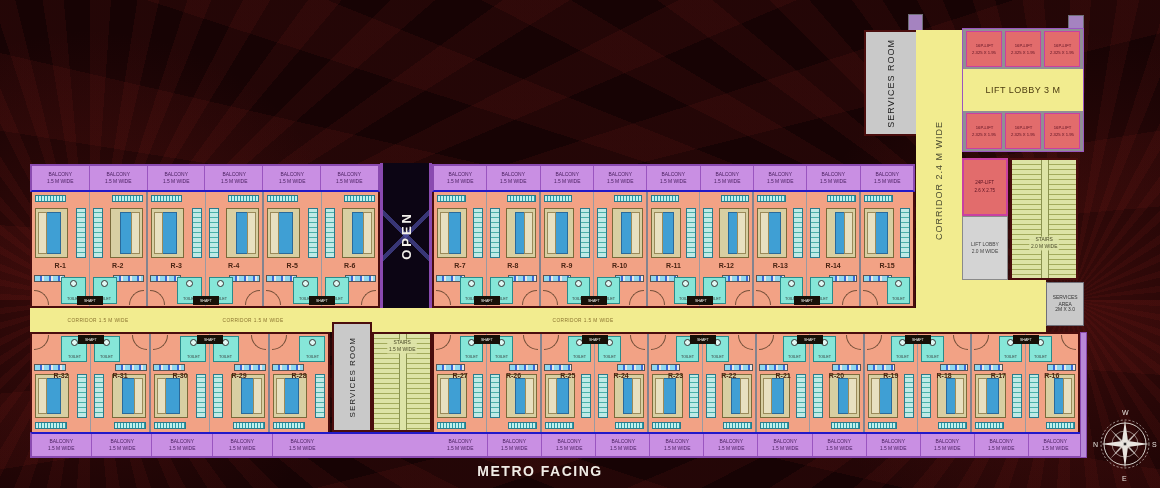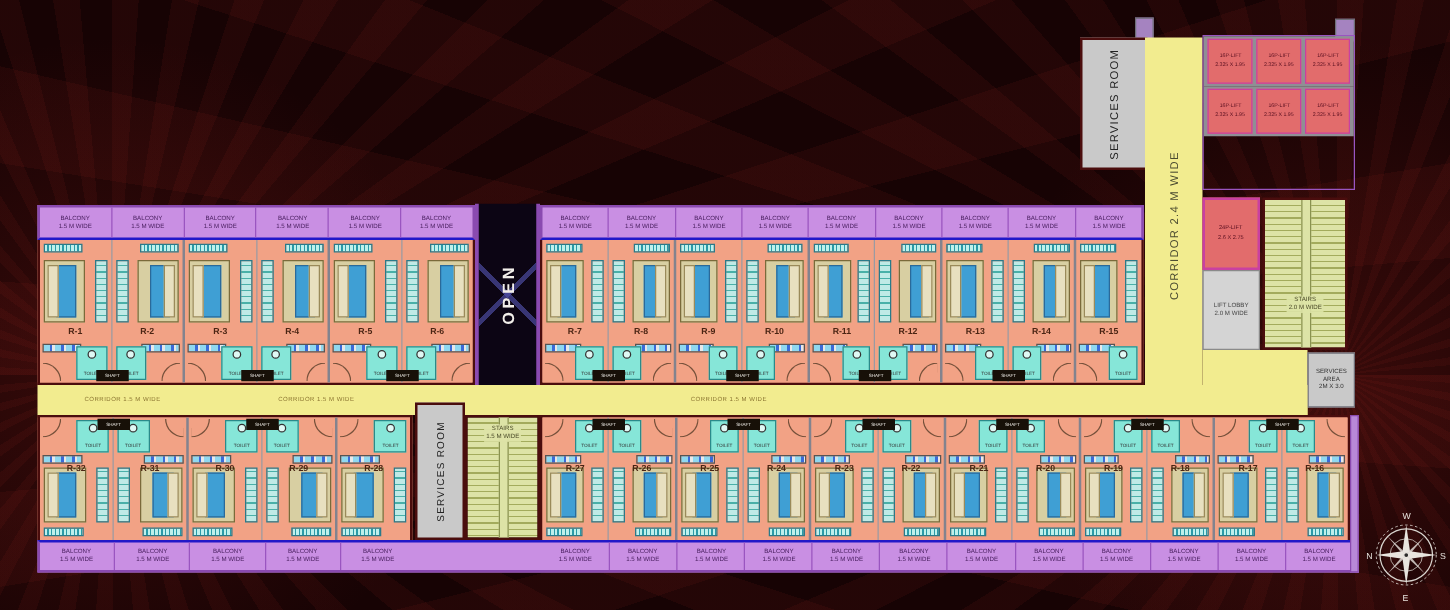--- a/index.html
+++ b/index.html
@@ -138,20 +138,23 @@
         </div>
         <div class="lift">
           <span>16P-LIFT</span>
           <span>2.325 X 1.95</span>
         </div>
         <div class="lift">
           <span>16P-LIFT</span>
           <span>2.325 X 1.95</span>
         </div>
       </div>
+    <div id="lobby3">
+      <span>LIFT LOBBY 3 M</span>
+    </div>
     <div class="liftrow" id="liftRowBottom">
         <div class="lift">
           <span>16P-LIFT</span>
           <span>2.325 X 1.95</span>
         </div>
         <div class="lift">
           <span>16P-LIFT</span>
           <span>2.325 X 1.95</span>
         </div>
         <div class="lift">
@@ -942,20 +945,21 @@
         <div class="bcell">
           <div class="lbl2">
             <span>BALCONY</span>
             <span>1.5 M WIDE</span>
           </div>
         </div>
       </div>
   </div>
   <div class="abs" id="capRight"></div>
 
+  <div class="abs" id="metro">METRO FACING</div>
 
   <svg class="abs" id="compass" viewBox="0 0 66 80">
     <g stroke="#d8d4ce" fill="none" stroke-width="1">
       <circle cx="33" cy="40" r="21"></circle>
       <circle cx="33" cy="40" r="24" stroke-dasharray="2 2" stroke-width="0.7"></circle>
       <circle cx="33" cy="40" r="13" stroke-width="0.6"></circle>
     </g>
     <g fill="#e8e4de">
       <polygon points="33,16 36,37 33,40 30,37"></polygon>
       <polygon points="33,64 36,43 33,40 30,43"></polygon>

